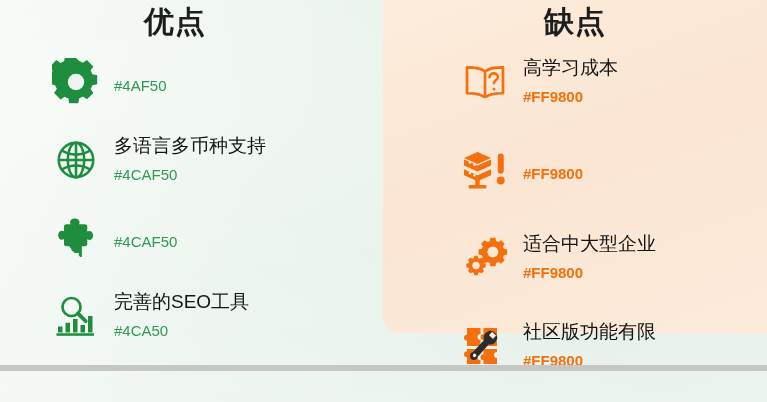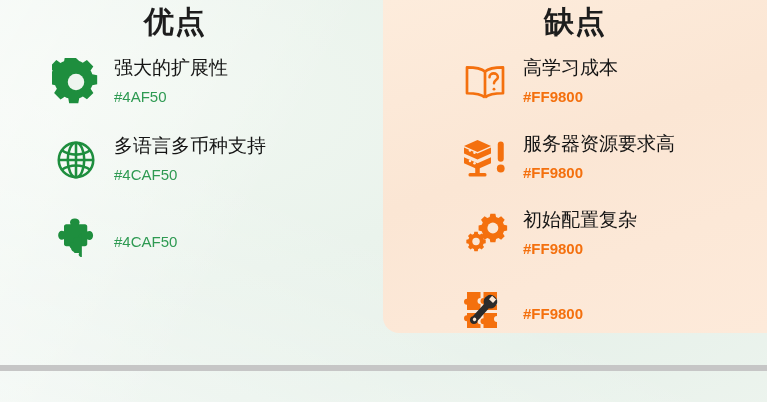--- a/index.html
+++ b/index.html
@@ -51,21 +51,21 @@
   }
 
   .items{
     position:absolute;
     top:50px;
     left:0; right:0;
     display:flex;
     flex-direction:column;
   }
   .pros .items{ padding-left:52px; gap:14px; }
-  .cons .items{ padding-left:78px; gap:12px; }
+  .cons .items{ padding-left:78px; gap:24px; }
 
   .item{
     display:flex;
     align-items:center;
     gap:14px;
     height:64px;
   }
   .icon{
     width:48px; height:48px;
     flex:0 0 48px;
@@ -132,21 +132,20 @@
   <div class="items">
 
     <div class="item">
       <span class="icon">
         <svg viewBox="0 0 64 64" fill="#1E8E3E">
           <path d="M38.6 4h-13.2l-1.4 7.1c-1.9.6-3.6 1.4-5.2 2.5l-6-4-9.3 9.3 4 6c-1 1.6-1.9 3.3-2.5 5.2L4 31.4v13.2l7.1 1.4c.6 1.9 1.4 3.6 2.5 5.2l-4 6 9.3 9.3 6-4c1.6 1 3.3 1.9 5.2 2.5L31.4 72h13.2l1.4-7.1c1.9-.6 3.6-1.4 5.2-2.5l6 4 9.3-9.3-4-6c1-1.6 1.9-3.3 2.5-5.2L72 44.6V31.4l-7.1-1.4c-.6-1.9-1.4-3.6-2.5-5.2l4-6-9.3-9.3-6 4c-1.6-1-3.3-1.9-5.2-2.5L38.6 4z" transform="translate(-6,-6) scale(0.92)"></path>
           <circle cx="32" cy="32" r="11" fill="#eef5ef"></circle>
         </svg>
       </span>
       <span class="txt">
-        <span class="label">强大的扩展性</span>
         <span class="code">#4AF50</span>
       </span>
     </div>
 
     <div class="item">
       <span class="icon">
         <svg viewBox="0 0 64 64" fill="none" stroke="#1E8E3E" stroke-width="3.4">
           <circle cx="32" cy="32" r="23"></circle>
           <ellipse cx="32" cy="32" rx="11" ry="23"></ellipse>
           <line x1="9" y1="32" x2="55" y2="32"></line>
@@ -166,20 +165,40 @@
         <svg viewBox="0 0 64 64" fill="#1E8E3E">
           <path d="M30 6c-3.3 0-6 2.2-6 5 0 1 .3 1.9.9 2.7H19c-1.7 0-3 1.3-3 3v6.4c-.8-.6-1.8-.9-2.8-.9-2.8 0-5 2.7-5 6s2.2 6 5 6c1 0 2-.3 2.8-.9V40c0 1.7 1.3 3 3 3h7.3c-.6.8-.9 1.8-.9 2.8 0 2.8 2.7 5 6 5s6-2.2 6-5c0-1-.3-2-.9-2.8H44c1.7 0 3-1.3 3-3v-6.4c.8.6 1.8.9 2.8.9 2.8 0 5-2.7 5-6s-2.2-6-5-6c-1 0-2 .3-2.8.9V16.7c0-1.7-1.3-3-3-3h-8.1c.6-.8.9-1.7.9-2.7 0-2.8-2.7-5-6-5z"></path>
           <path d="M42 36c-2.6 0-4.7 1.7-4.7 3.9 0 .8.3 1.5.7 2.1h-5.7c-1.3 0-2.4 1-2.4 2.3v5c-.6-.5-1.4-.8-2.2-.8-2.2 0-3.9 2.1-3.9 4.7s1.7 4.7 3.9 4.7c.8 0 1.6-.3 2.2-.8v5c0 1.3 1.1 2.3 2.4 2.3h5.7c-.4.6-.7 1.3-.7 2.1 0 2.2 2.1 3.9 4.7 3.9" transform="translate(2,-6) scale(0.9)"></path>
         </svg>
       </span>
       <span class="txt">
         <span class="code">#4CAF50</span>
       </span>
     </div>
 
+    <div class="item">
+      <span class="icon">
+        <svg viewBox="0 0 64 64">
+          <circle cx="26" cy="20" r="12" fill="none" stroke="#1E8E3E" stroke-width="3.6"></circle>
+          <line x1="34.5" y1="28.5" x2="45" y2="39" stroke="#1E8E3E" stroke-width="5" stroke-linecap="round"></line>
+          <g fill="#1E8E3E">
+            <rect x="8" y="46" width="6" height="8"></rect>
+            <rect x="18" y="41" width="6" height="13"></rect>
+            <rect x="28" y="36" width="6" height="18"></rect>
+            <rect x="38" y="44" width="6" height="10"></rect>
+            <rect x="48" y="32" width="6" height="22"></rect>
+          </g>
+          <rect x="6" y="55" width="50" height="3.4" fill="#1E8E3E"></rect>
+        </svg>
+      </span>
+      <span class="txt">
+        <span class="label">完善的SEO工具</span>
+        <span class="code">#4CA50</span>
+      </span>
+    </div>
 
   </div>
 </section>
 
 <section class="panel cons">
   <div class="col-title">缺点</div>
 
   <div class="items">
 
     <div class="item">
@@ -208,40 +227,39 @@
           <rect x="10" y="52" width="24" height="4.5" rx="2"></rect>
           <circle cx="12" cy="22" r="1.7" fill="#fde8d6"></circle>
           <circle cx="18" cy="25" r="1.7" fill="#fde8d6"></circle>
           <circle cx="12" cy="36" r="1.7" fill="#fde8d6"></circle>
           <circle cx="18" cy="39" r="1.7" fill="#fde8d6"></circle>
           <rect x="49" y="10" width="8" height="27" rx="4"></rect>
           <circle cx="53" cy="46" r="5.2"></circle>
         </svg>
       </span>
       <span class="txt">
-        <span class="label">服务器资源要求高</span>
         <span class="code">#FF9800</span>
       </span>
     </div>
 
     <div class="item">
       <span class="icon">
         <svg viewBox="0 0 64 64" fill="#F4700E">
           <g transform="translate(38,24) scale(0.56)">
             <path d="M14 -34h-12l-1.6 7.6a24 24 0 0 0-5.6 2.4l-6.5-4.2-8.5 8.5 4.2 6.5a24 24 0 0 0-2.4 5.6L-26 -6v12l7.6 1.6a24 24 0 0 0 2.4 5.6l-4.2 6.5 8.5 8.5 6.5-4.2a24 24 0 0 0 5.6 2.4L2 34h12l1.6-7.6a24 24 0 0 0 5.6-2.4l6.5 4.2 8.5-8.5-4.2-6.5a24 24 0 0 0 2.4-5.6L42 6v-12l-7.6-1.6a24 24 0 0 0-2.4-5.6l4.2-6.5-8.5-8.5-6.5 4.2a24 24 0 0 0-5.6-2.4L14 -34z"></path>
             <circle cx="8" cy="0" r="13" fill="#fbe7d5"></circle>
           </g>
           <g transform="translate(17,42) scale(0.38)">
             <path d="M14 -34h-12l-1.6 7.6a24 24 0 0 0-5.6 2.4l-6.5-4.2-8.5 8.5 4.2 6.5a24 24 0 0 0-2.4 5.6L-26 -6v12l7.6 1.6a24 24 0 0 0 2.4 5.6l-4.2 6.5 8.5 8.5 6.5-4.2a24 24 0 0 0 5.6 2.4L2 34h12l1.6-7.6a24 24 0 0 0 5.6-2.4l6.5 4.2 8.5-8.5-4.2-6.5a24 24 0 0 0 2.4-5.6L42 6v-12l-7.6-1.6a24 24 0 0 0-2.4-5.6l4.2-6.5-8.5-8.5-6.5 4.2a24 24 0 0 0-5.6-2.4L14 -34z"></path>
             <circle cx="8" cy="0" r="13" fill="#fbe7d5"></circle>
           </g>
         </svg>
       </span>
       <span class="txt">
-        <span class="label">初始配置复杂</span>
+        <span class="label">适合中大型企业</span>
         <span class="code">#FF9800</span>
       </span>
     </div>
 
     <div class="item">
       <span class="icon">
         <svg viewBox="0 0 64 64">
           <g fill="#F4700E">
             <path d="M8 8h18v8a4 4 0 0 0 0 8v8H8v-7a4 4 0 0 1 0-8V8z"></path>
             <path d="M30 8h18v9a4 4 0 0 0 0 8v7H30v-8a4 4 0 0 1 0-8V8z"></path>
@@ -249,20 +267,21 @@
             <path d="M30 36h18v4a4 4 0 0 0 0 8v8H30v-5a4 4 0 0 1 0-8v-7z"></path>
           </g>
           <g transform="rotate(42 32 32)">
             <path d="M30 10a9 9 0 0 0-4.4 16.8v22.4a5.2 5.2 0 1 0 8.8 0V26.8A9 9 0 0 0 30 10z" fill="#2b2b2b"></path>
             <path d="M26.4 11.6v6.2h7.2v-6.2" fill="#fbe7d5"></path>
             <circle cx="30" cy="50.6" r="2.3" fill="#fbe7d5"></circle>
           </g>
         </svg>
       </span>
       <span class="txt">
+        <span class="label">社区版功能有限</span>
         <span class="code">#FF9800</span>
       </span>
     </div>
 
   </div>
 </section>
 
 <div id="banner-row">
   <div class="rule left"></div>
   <div class="rule right"></div>

